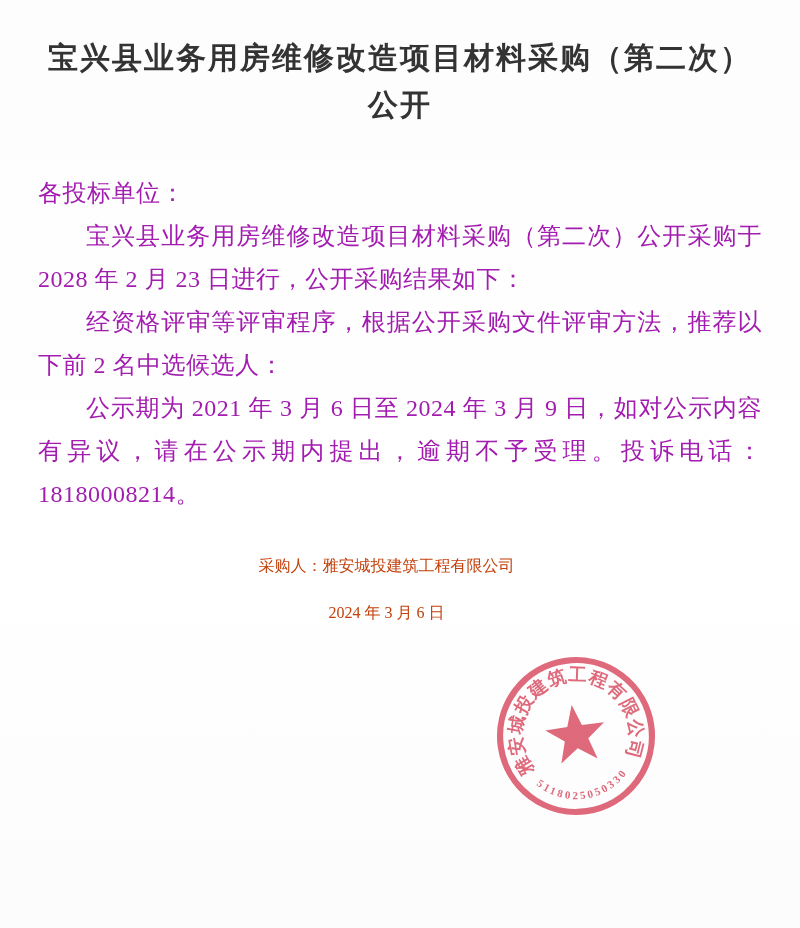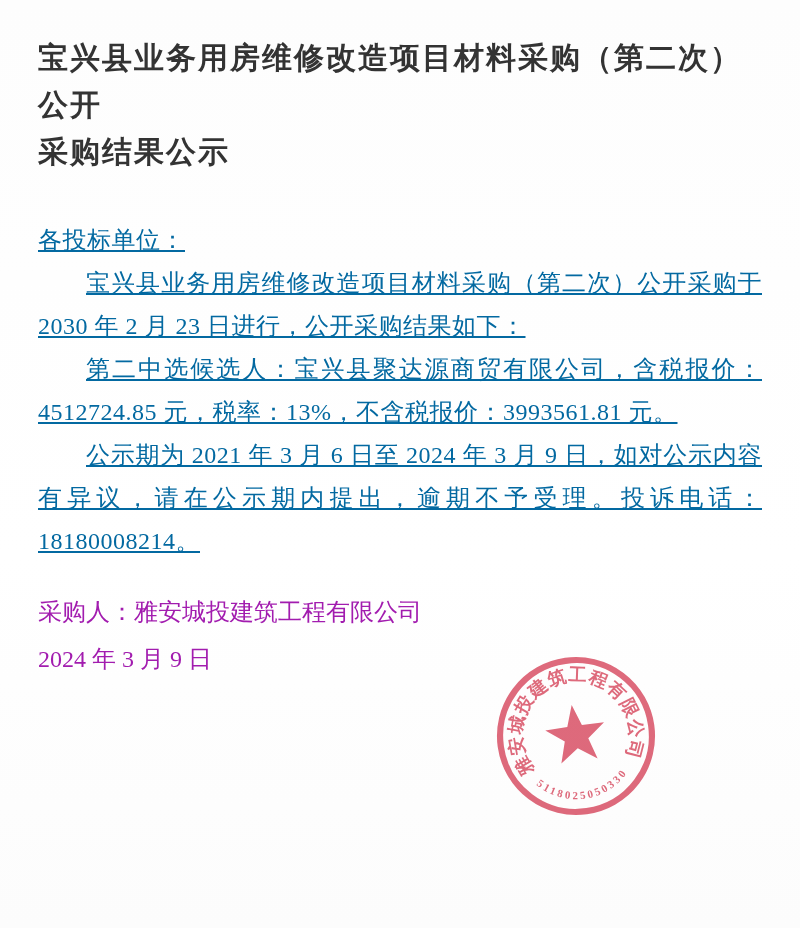--- a/index.html
+++ b/index.html
@@ -17,45 +17,45 @@
   }
   .doc {
     position: relative;
     width: 100%;
     height: 100%;
     padding: 0 38px;
     box-sizing: border-box;
   }
   .doc-title {
     margin: 34px 0 0 0;
+    text-align: center;
     font-size: 30px;
     font-weight: bold;
     color: #333333;
     letter-spacing: 2px;
     line-height: 47px;
   }
   .doc-title span { display: block; }
   .content {
     margin-top: 44px;
     font-size: 24px;
-    color: #0369a1;
+    color: #a21caf;
     line-height: 43px;
     letter-spacing: 0.5px;
     text-align: justify;
-    text-decoration: underline;
   }
   .content p { margin: 0; }
   .salutation { text-indent: 0; }
   .para { text-indent: 2em; }
   .signature {
     margin-top: 26px;
-    font-size: 24px;
-    color: #a21caf;
+    font-size: 16px;
+    color: #c2410c;
     line-height: 47px;
-    text-align: left;
+    text-align: center;
     padding-right: 27px;
   }
   .signature p { margin: 0; }
   .stamp {
     position: absolute;
     left: 472px;
     top: 598px;
     width: 208px;
     height: 208px;
     opacity: 0.82;
@@ -64,33 +64,32 @@
     pointer-events: none;
   }
 </style>
 </head>
 <body>
 
 <div class="doc">
 
   <h1 class="doc-title">
     <span>宝兴县业务用房维修改造项目材料采购（第二次）公开</span>
-    <span>采购结果公示</span>
   </h1>
 
   <div class="content">
     <p class="salutation">各投标单位：</p>
-    <p class="para">宝兴县业务用房维修改造项目材料采购（第二次）公开采购于 2030 年 2 月 23 日进行，公开采购结果如下：</p>
-    <p class="para">第二中选候选人：宝兴县聚达源商贸有限公司，含税报价：4512724.85 元，税率：13%，不含税报价：3993561.81 元。</p>
+    <p class="para">宝兴县业务用房维修改造项目材料采购（第二次）公开采购于 2028 年 2 月 23 日进行，公开采购结果如下：</p>
+    <p class="para">经资格评审等评审程序，根据公开采购文件评审方法，推荐以下前 2 名中选候选人：</p>
     <p class="para">公示期为 2021 年 3 月 6 日至 2024 年 3 月 9 日，如对公示内容有异议，请在公示期内提出，逾期不予受理。投诉电话：18180008214。</p>
   </div>
 
   <div class="signature">
     <p><span>采购人：</span><span>雅安城投建筑工程有限公司</span></p>
-    <p>2024 年 3 月 9 日</p>
+    <p>2024 年 3 月 6 日</p>
   </div>
 
   <div class="stamp">
     <svg viewBox="0 0 200 200" width="208" height="208">
       <circle cx="100" cy="100" r="73" fill="none" stroke="#d8495f" stroke-width="6"></circle>
       <path id="sealArcTop" d="M 52 119 A 52 52 0 1 1 148 119" fill="none" stroke="none"></path>
       <text font-size="17.5" fill="#d8495f" letter-spacing="1" font-weight="bold">
         <textPath href="#sealArcTop" startOffset="50%" text-anchor="middle">雅安城投建筑工程有限公司</textPath>
       </text>
       <polygon fill="#d8495f" points="100,70 107.1,90.3 128.5,90.7 111.4,103.7 117.6,124.3 100,112 82.4,124.3 88.6,103.7 71.5,90.7 92.9,90.3"></polygon>

